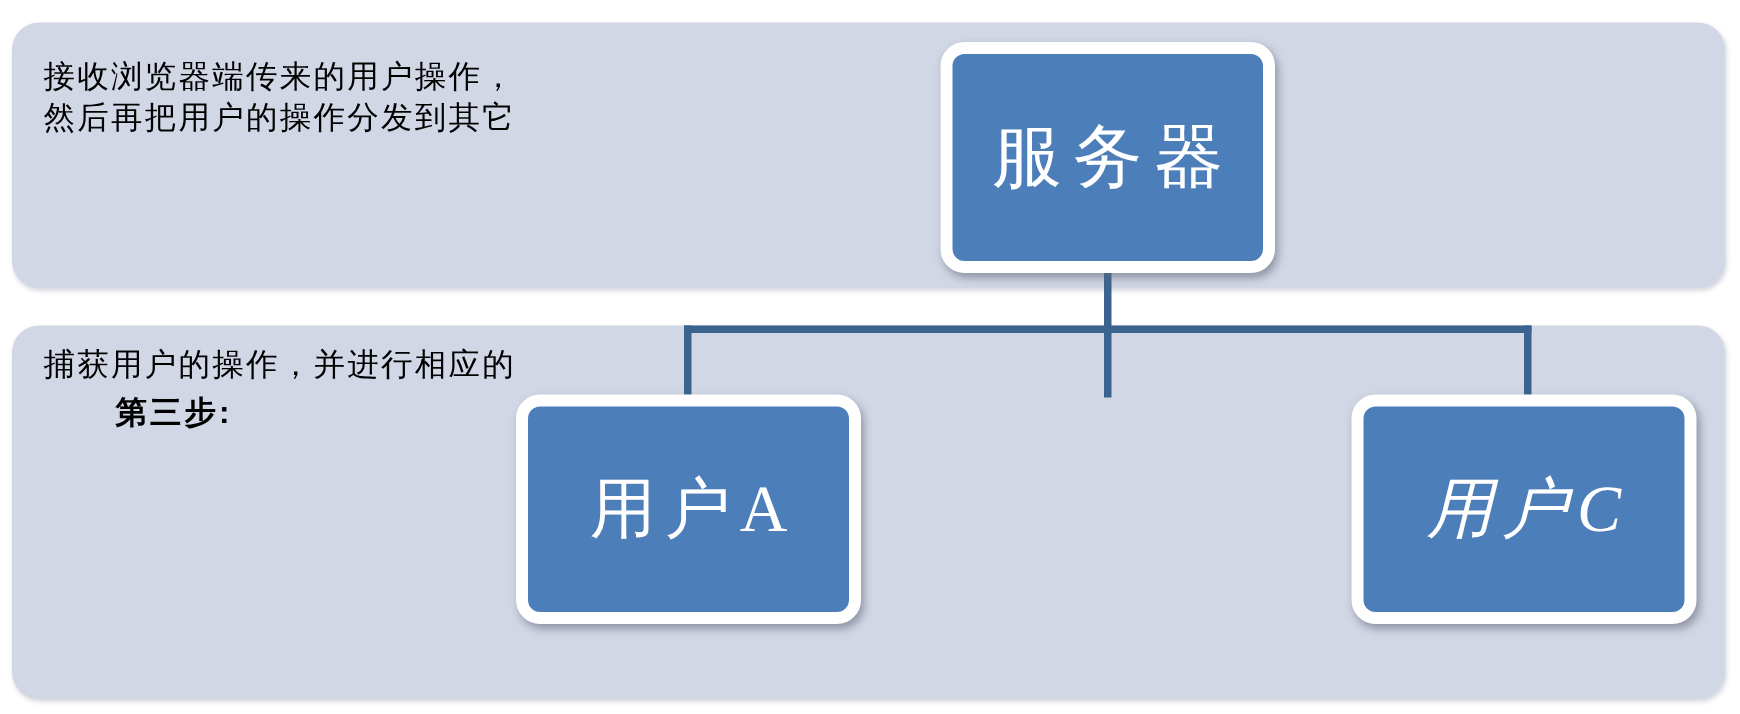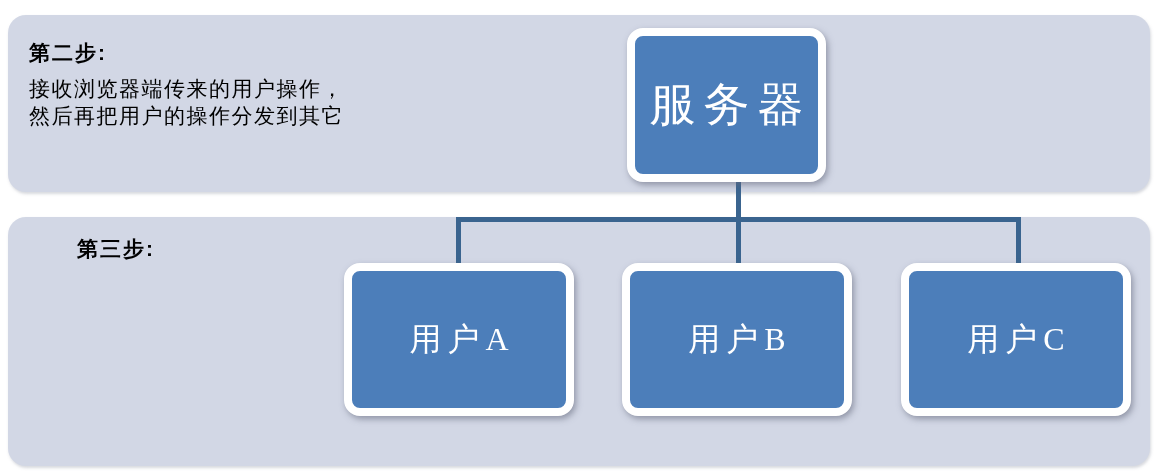--- a/index.html
+++ b/index.html
@@ -64,63 +64,60 @@
     border-radius: 16px;
     box-shadow: 2px 3px 6px rgba(100,105,125,0.6);
     display: flex;
     align-items: center;
     justify-content: center;
     color: #ffffff;
     font-family: "Liberation Serif", serif;
     z-index: 3;
   }
   .node-server {
-    left: 627px; top: 28px; width: 199px; height: 154px;
+    left: 627px; top: 28px; width: 223px; height: 154px;
     font-size: 46px; letter-spacing: 8px; padding-left: 8px;
   }
   .node-user { top: 263px; width: 230px; height: 153px;
-    font-size: 32px; letter-spacing: 6px; padding-left: 6px;
+    font-size: 44px; letter-spacing: 6px; padding-left: 6px;
   }
   .node-user-a { left: 344px; }
   .node-user-b { left: 622px; }
-  .node-user-c { left: 901px; }
+  .node-user-c { left: 901px; font-style: italic; }
 </style>
 </head>
 <body>
 
 <div class="stage">
 
   <section class="panel panel-top">
-    <h3>第二步:</h3>
     <div class="para">
       <div class="line">接收浏览器端传来的用户操作，</div>
       <div class="line">然后再把用户的操作分发到其它</div>
     </div>
   </section>
 
   <section class="panel panel-bottom">
     <div class="para">
+      <div class="line">捕获用户的操作，并进行相应的</div>
     </div>
     <h3 class="h-later">第三步:</h3>
     <div class="para">
     </div>
   </section>
 
   <div class="connector conn-stub"></div>
   <div class="connector conn-h"></div>
   <div class="connector conn-drop-a"></div>
   <div class="connector conn-drop-b"></div>
   <div class="connector conn-drop-c"></div>
 
   <div class="node node-server">
     <span>服务器</span>
   </div>
   <div class="node node-user node-user-a">
     <span>用户A</span>
   </div>
-  <div class="node node-user node-user-b">
-    <span>用户B</span>
-  </div>
   <div class="node node-user node-user-c">
     <span>用户C</span>
   </div>
 
 </div>
 
 </body></html>

